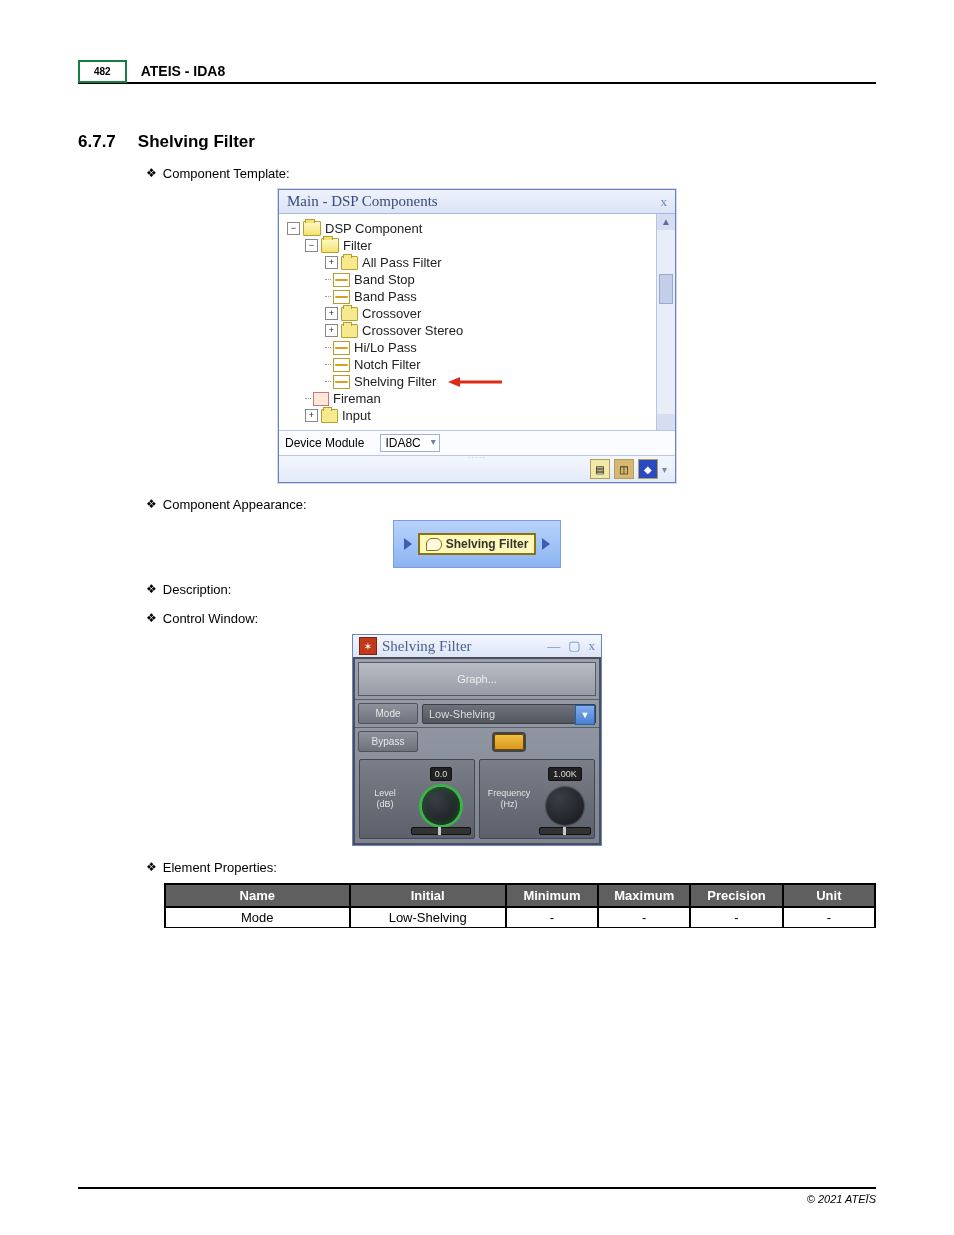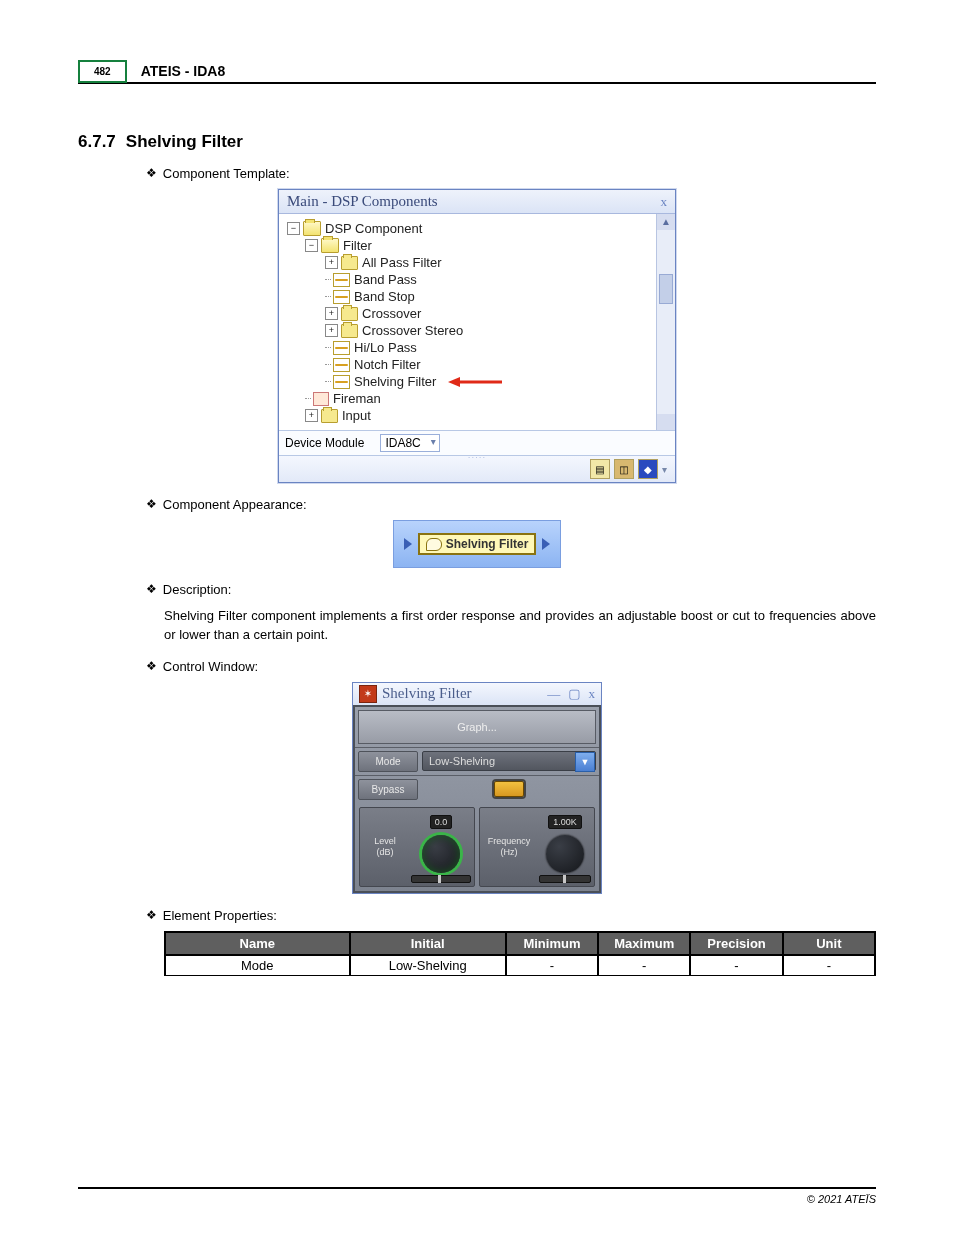--- a/index.html
+++ b/index.html
@@ -1,20 +1,20 @@
 <!DOCTYPE html>
 <html><head>
 <meta charset="utf-8">
 <style>
 body{margin:0;background:#fff;font-family:Arial,sans-serif;color:#000}
 .page{width:954px;height:1235px;margin:0 auto;position:relative;box-sizing:border-box;padding:60px 78px 20px 78px}
 .header-row{display:flex;align-items:center;border-bottom:2px solid #000}
 .page-num-box{border:2px solid #15803d;padding:4px 14px;font-weight:bold;font-size:10px;margin-bottom:-1px}
 .header-title{font-weight:bold;font-size:14px;margin-left:14px}
-.section-head{display:flex;gap:10px;margin-top:48px}
+.section-head{display:flex;gap:22px;margin-top:48px}
 .section-num{font-weight:bold;font-size:17px}
 .section-title{font-weight:bold;font-size:17px}
 .bullet-line{display:flex;gap:6px;margin:14px 0 8px 68px;font-size:13px}
 .bullet-line .diamond{font-size:12px}
 .body-text{margin:10px 0 8px 86px;font-size:13px;line-height:1.45;text-align:justify}
 .fig{display:flex;justify-content:center;margin:6px 0}
 
 .tree-panel{width:396px;border:1px solid #6a84c2;background:#fff;box-shadow:0 0 0 1px #cfd8ee}
 .tree-titlebar{background:linear-gradient(#eef2fb,#dbe4f6);border-bottom:1px solid #a8b8de;display:flex;justify-content:space-between;align-items:center;padding:3px 8px;font-family:'Times New Roman',serif;font-size:15px;color:#3a4a7a}
 .tree-close{color:#6a84c2;font-size:13px;cursor:pointer}
@@ -121,26 +121,26 @@
               <span>Filter</span>
             </div>
           <div class="tree-row ind3">
               <span class="box">+</span>
               <span class="folder-closed"></span>
               <span>All Pass Filter</span>
             </div>
           <div class="tree-row ind3">
               <span class="dot"></span>
               <span class="wave-icon"></span>
+              <span>Band Stop</span>
+            </div>
+          <div class="tree-row ind3">
+              <span class="dot"></span>
+              <span class="wave-icon"></span>
               <span>Band Pass</span>
-            </div>
-          <div class="tree-row ind3">
-              <span class="dot"></span>
-              <span class="wave-icon"></span>
-              <span>Band Stop</span>
             </div>
           <div class="tree-row ind3">
               <span class="box">+</span>
               <span class="folder-closed"></span>
               <span>Crossover</span>
             </div>
           <div class="tree-row ind3">
               <span class="box">+</span>
               <span class="folder-closed"></span>
               <span>Crossover Stereo</span>
@@ -209,21 +209,20 @@
         <span>Shelving Filter</span>
       </span>
       <span class="tri"></span>
     </div>
   </div>
 
   <div class="bullet-line">
     <span class="diamond">❖</span>
     <span>Description:</span>
   </div>
-  <div class="body-text">Shelving Filter component implements a first order response and provides an adjustable boost or cut to frequencies above or lower than a certain point.</div>
 
   <div class="bullet-line">
     <span class="diamond">❖</span>
     <span>Control Window:</span>
   </div>
 
   <div class="fig">
     <div class="ctrl-win">
       <div class="ctrl-title">
         <span class="left">

